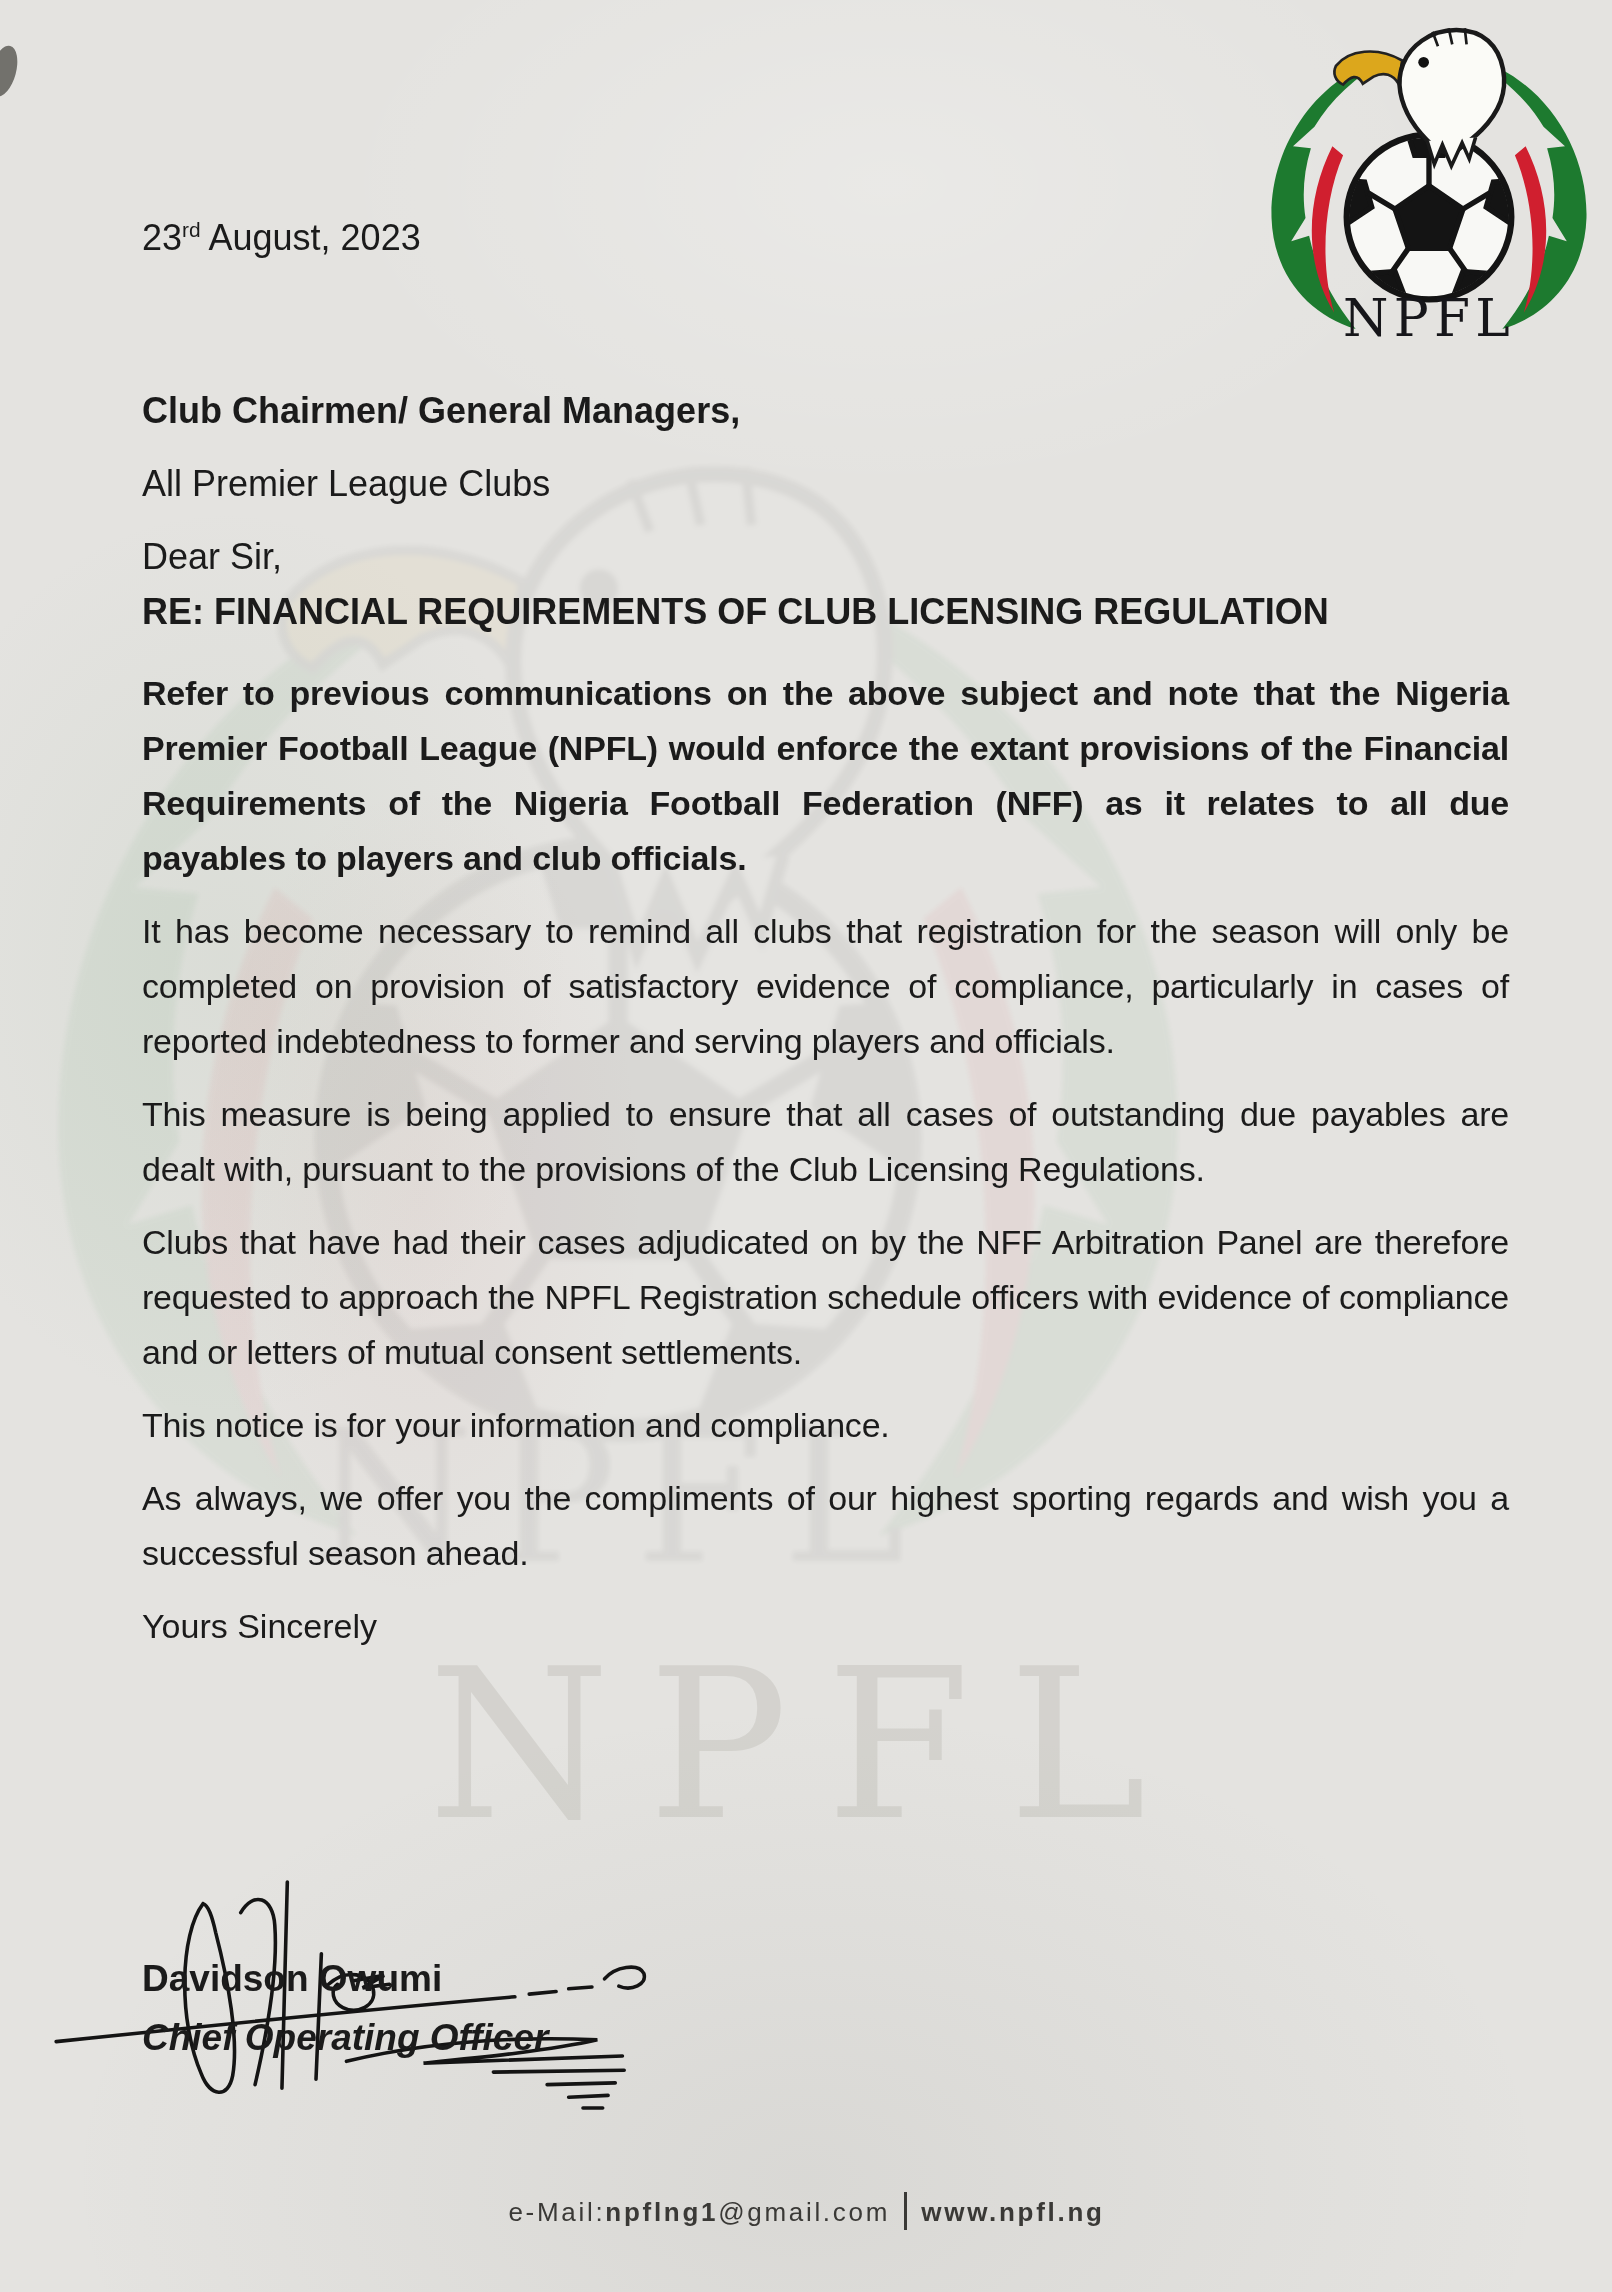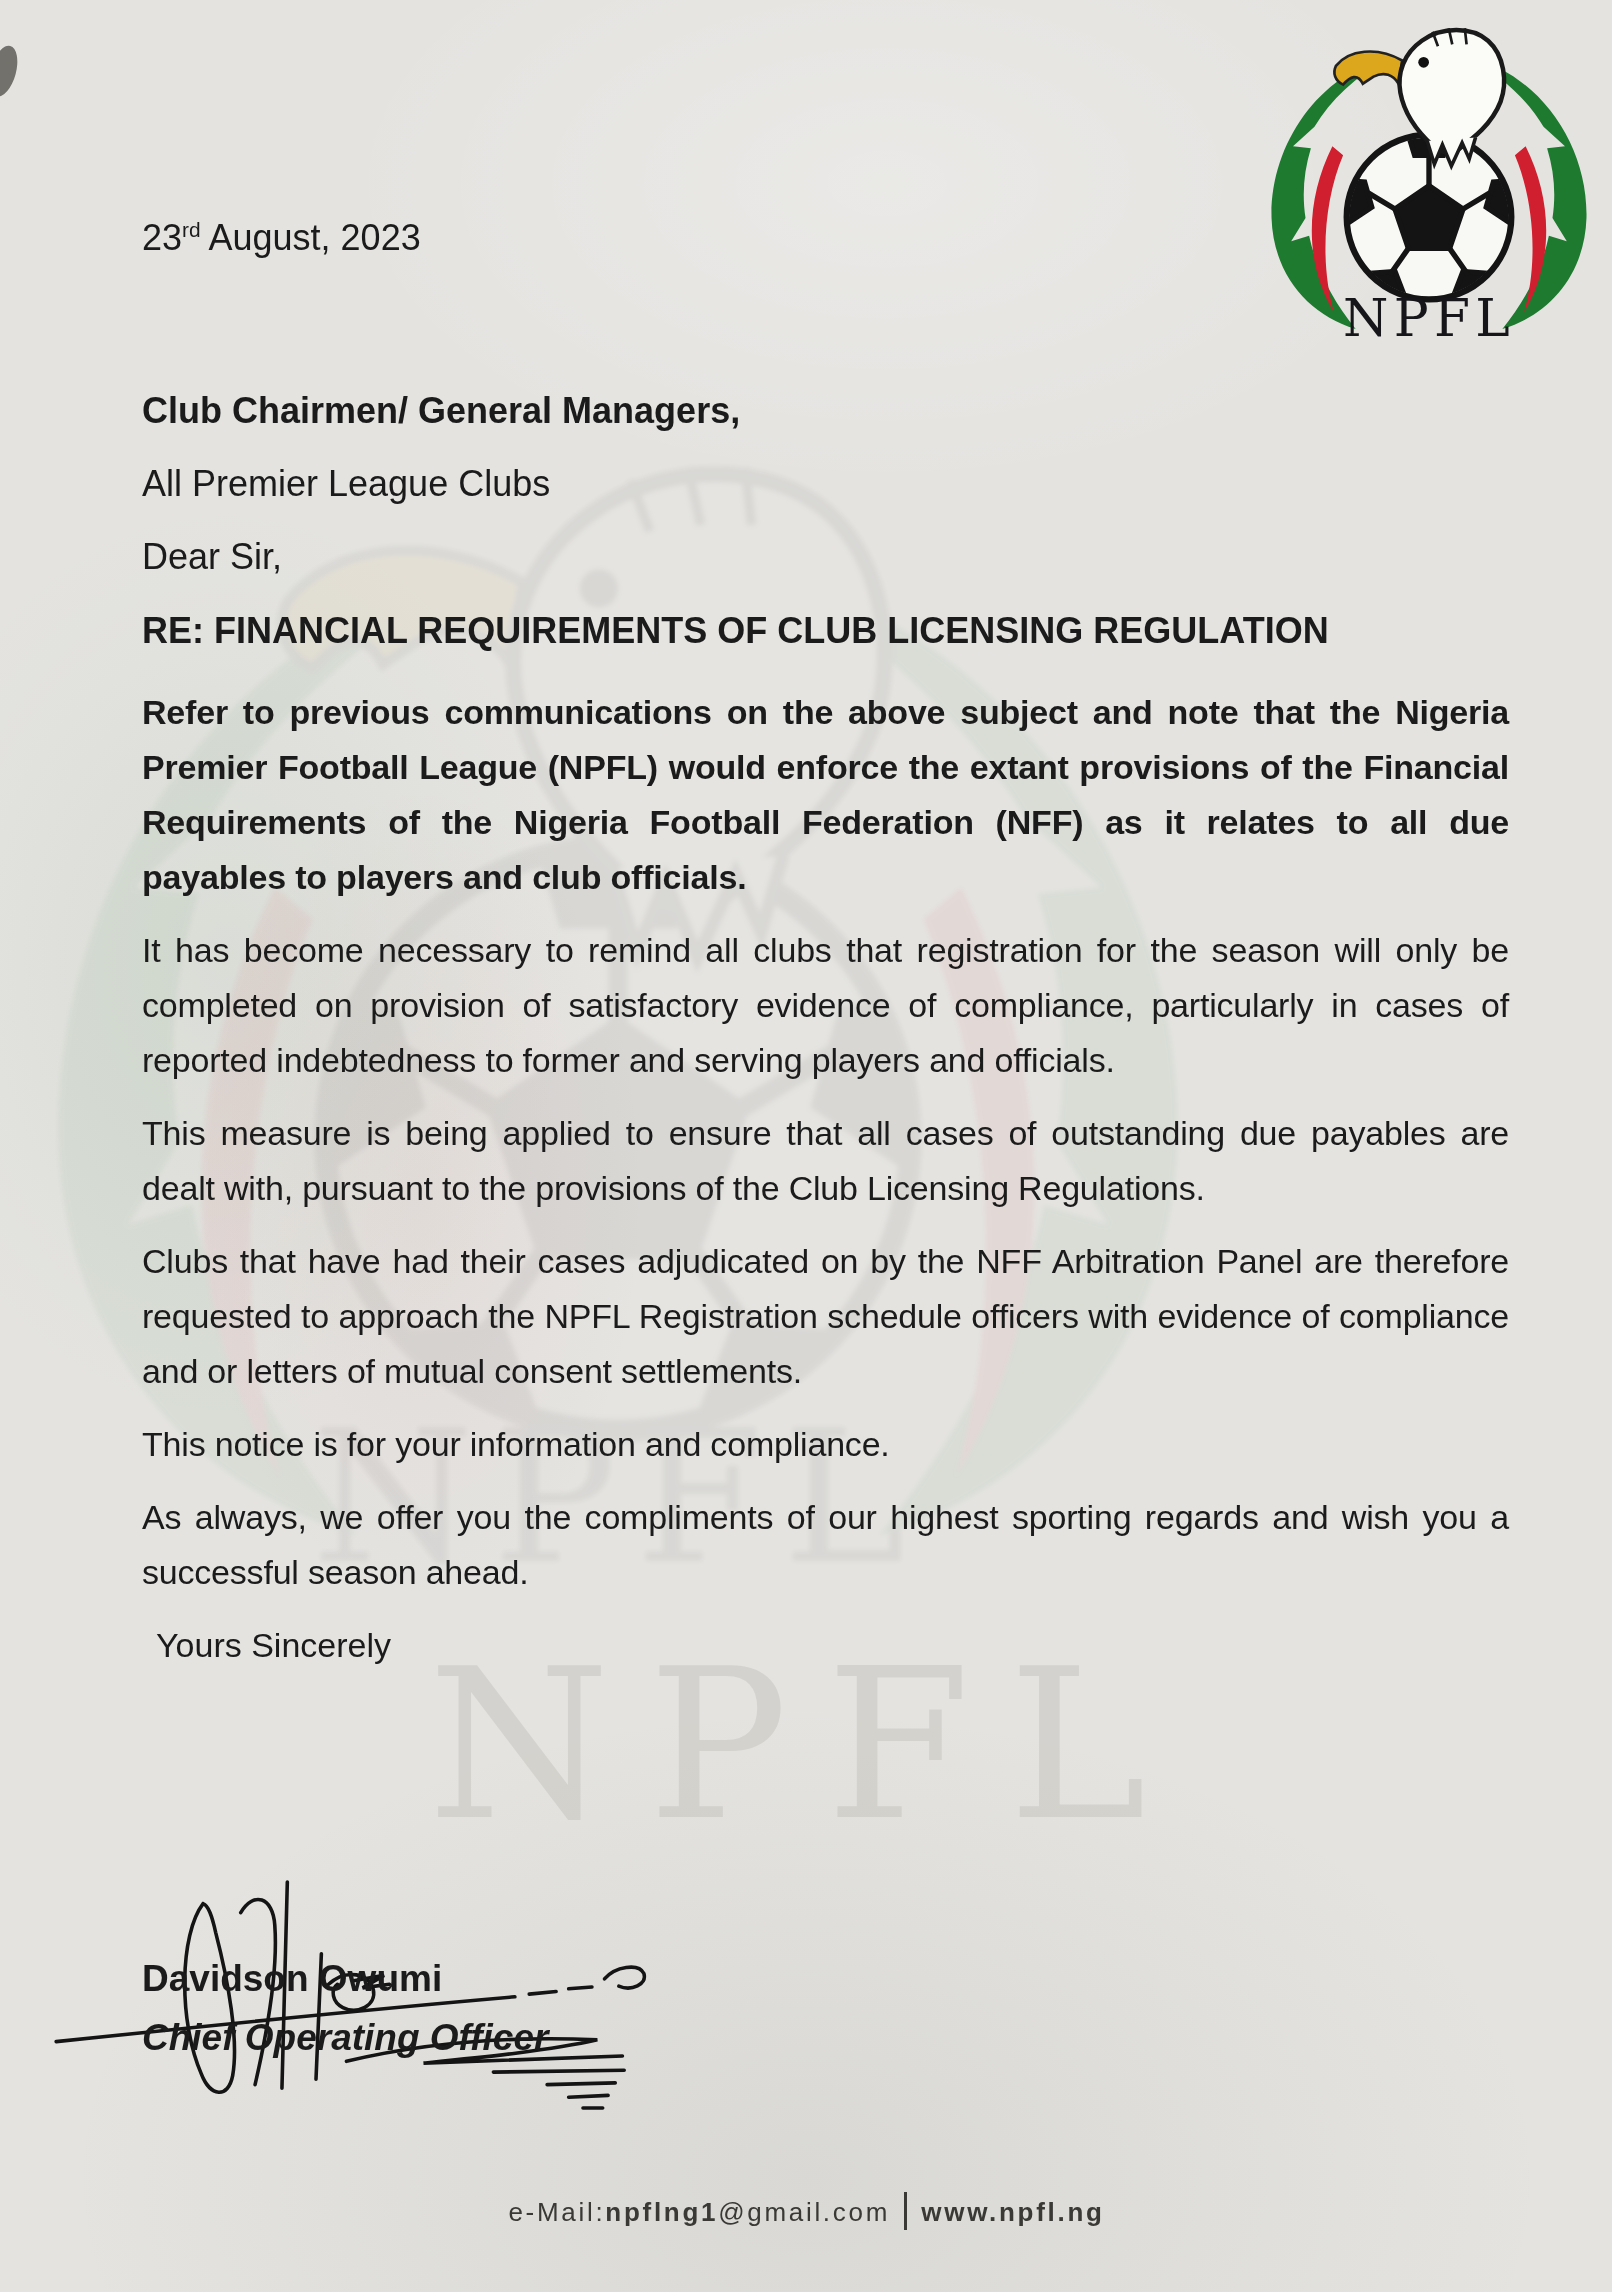--- a/index.html
+++ b/index.html
@@ -36,27 +36,27 @@
   
   .date { position:absolute; left:142px; top:217px; font-size:36px; }
   .date sup { font-size:58%; }
   .date .rest { margin-left:.22em; }
 
   .content { position:absolute; left:142px; top:383px; width:1367px; }
   .hline { font-size:36px; line-height:55px; }
   .r1 { font-weight:bold; }
   .r2 { margin-top:18px; }
   .sal { margin-top:18px; }
-  .subject { margin-top:19px; font-weight:bold; }
+  .subject { font-weight:bold; }
   p.body {
     margin:18px 0 0 0; font-size:34px; line-height:55px;
     letter-spacing:-0.2px; text-align:justify;
   }
   p.body.first { margin-top:27px;font-weight:bold; }
-  p.signoff { margin:18px 0 0 14px; font-size:34px; line-height:55px; text-align:left; }
+  p.signoff { margin:18px 0 0 0; font-size:34px; line-height:55px; text-align:left; }
 
   
   .signature { position:absolute; left:49px; top:1848px; width:663px; height:269px; }
   .signature path { fill:none; stroke:#141414; stroke-width:4; stroke-linecap:round; }
   .signer { position:absolute; left:142px; top:1954px; }
   .signer-name  { font-weight:bold; font-size:37px; line-height:50px; }
   .signer-title { font-weight:bold; font-style:italic; font-size:37px; line-height:50px; margin-top:9px; }
 
   
   .footer { position:absolute; left:0; right:0; top:2185px; text-align:center; color:#3a3936; }

